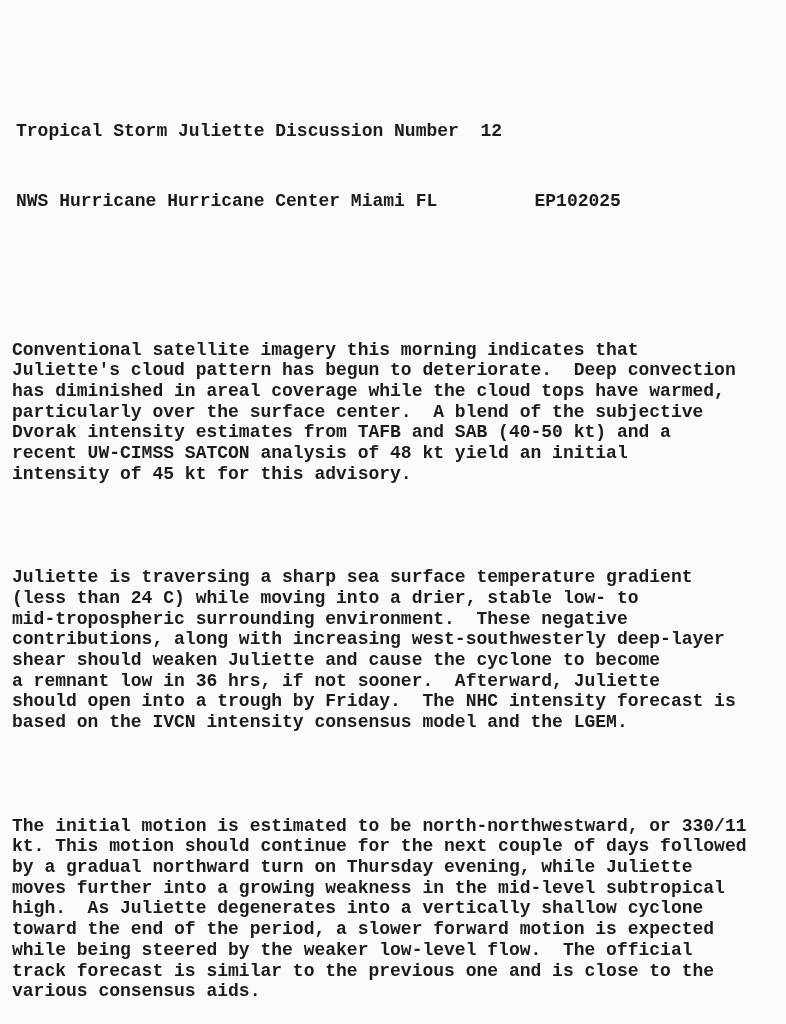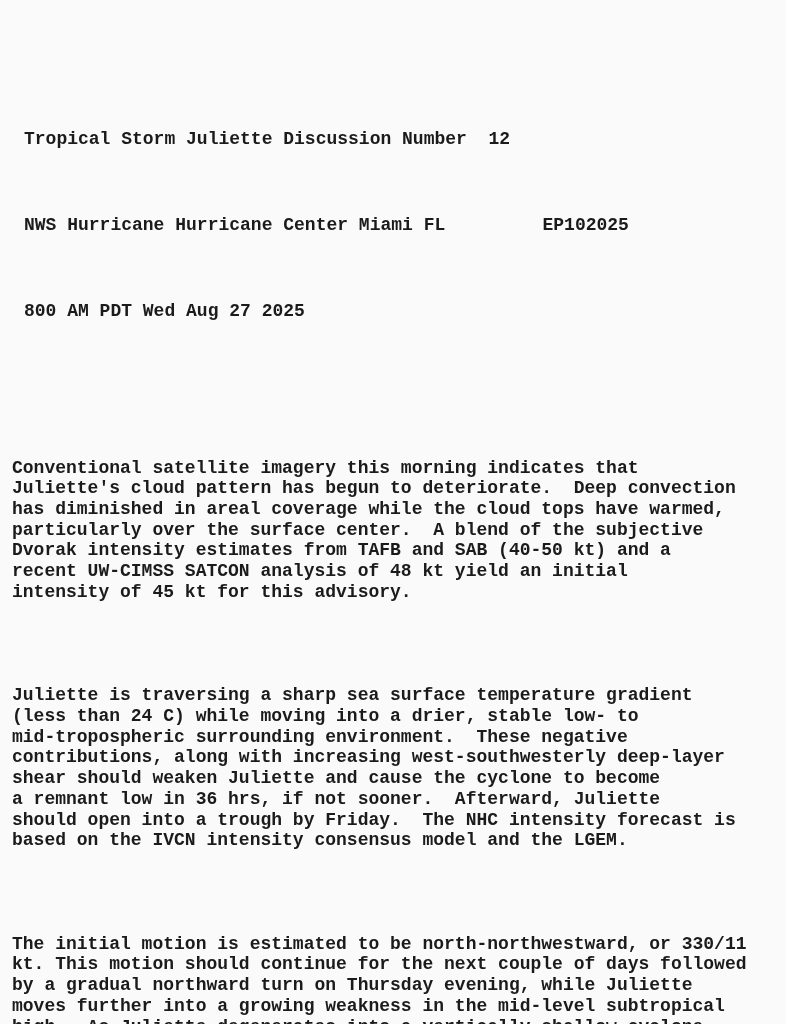--- a/index.html
+++ b/index.html
@@ -22,31 +22,30 @@
     color: #1b1b1b;
     white-space: pre;
     letter-spacing: 0;
   }
   .block {
     margin: 0 0 20.7px 0;
   }
   .block:last-child {
     margin-bottom: 0;
   }
-  .line { margin: 12px; }
+  .line { margin: 4px; }
 </style>
 </head>
 <body>
 
 <div class="page">
 
   <div class="block">
     <div class="line">Tropical Storm Juliette Discussion Number  12</div>
     <div class="line">NWS Hurricane Hurricane Center Miami FL         EP102025</div>
-    <div class="line">800 AM PDT Wed Aug 27 2025</div>
   </div>
 
   <div class="block">Conventional satellite imagery this morning indicates that
 Juliette's cloud pattern has begun to deteriorate.  Deep convection
 has diminished in areal coverage while the cloud tops have warmed,
 particularly over the surface center.  A blend of the subjective
 Dvorak intensity estimates from TAFB and SAB (40-50 kt) and a
 recent UW-CIMSS SATCON analysis of 48 kt yield an initial
 intensity of 45 kt for this advisory.</div>
 

